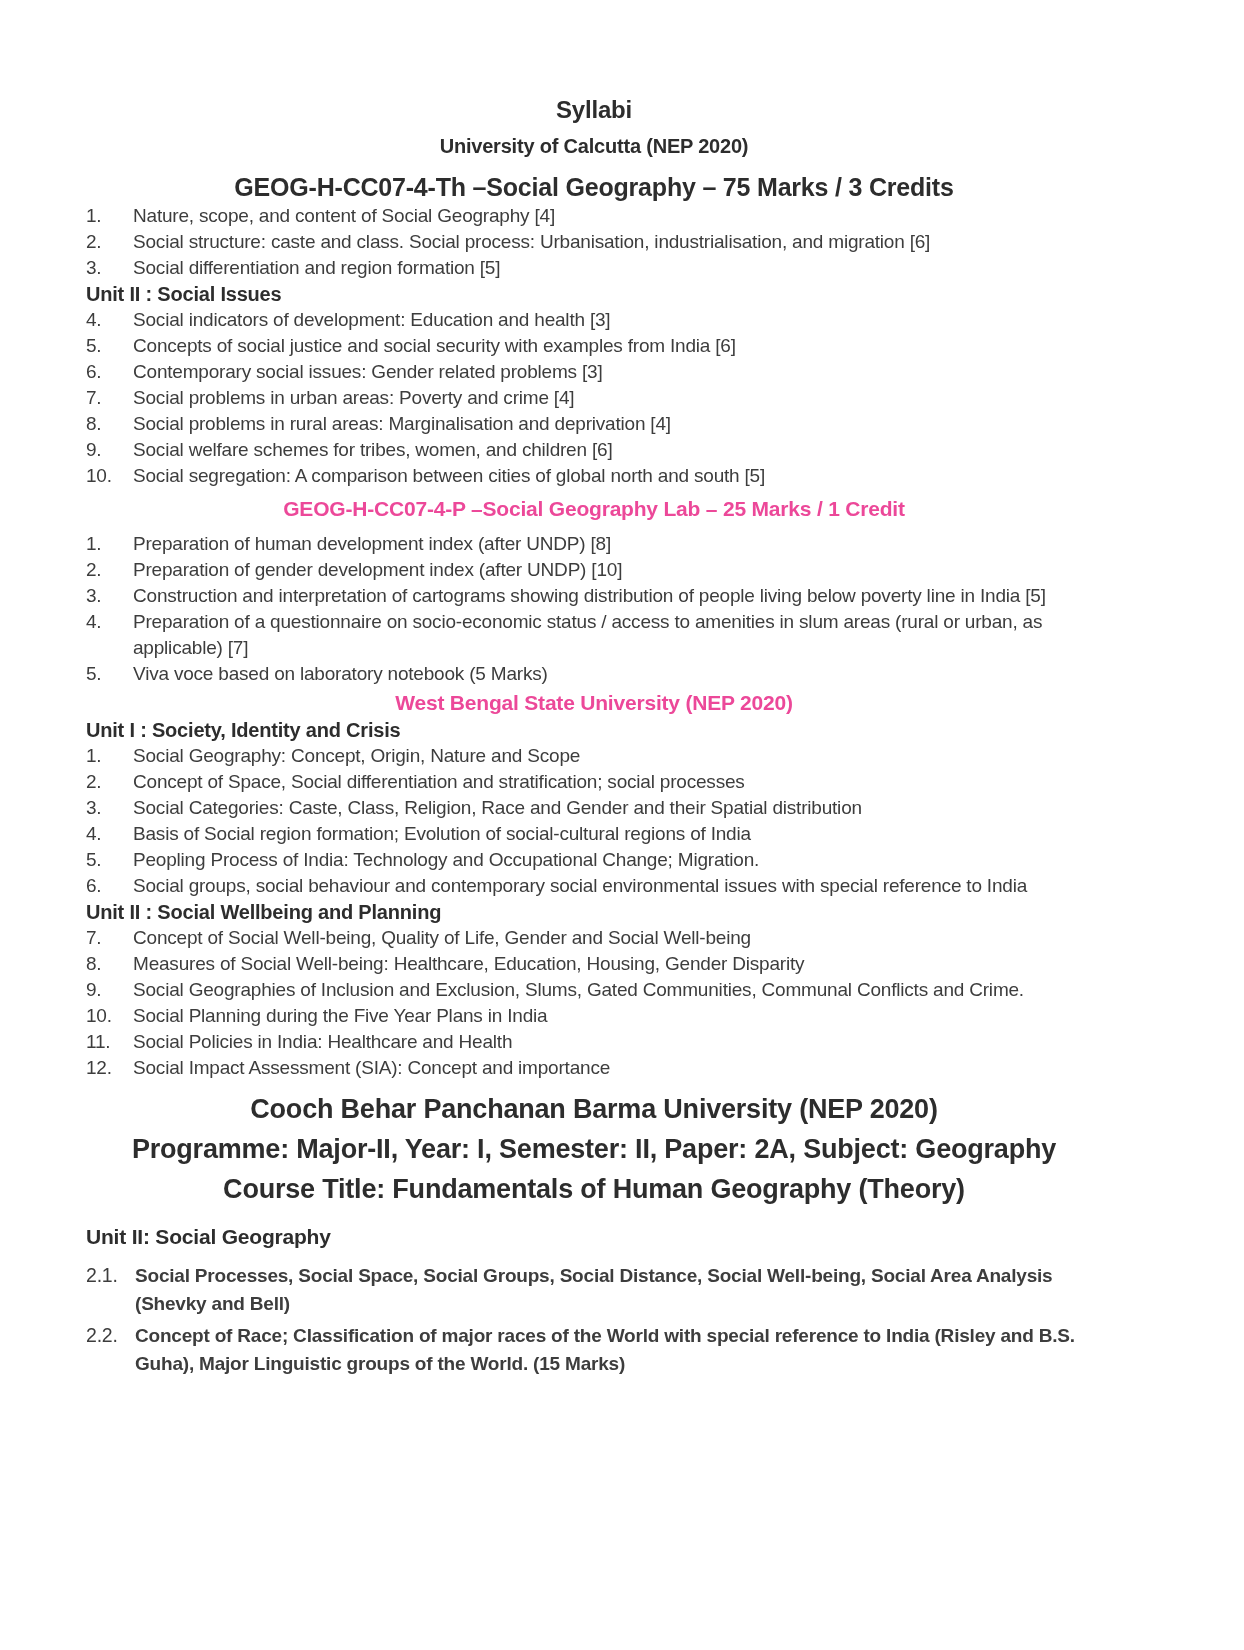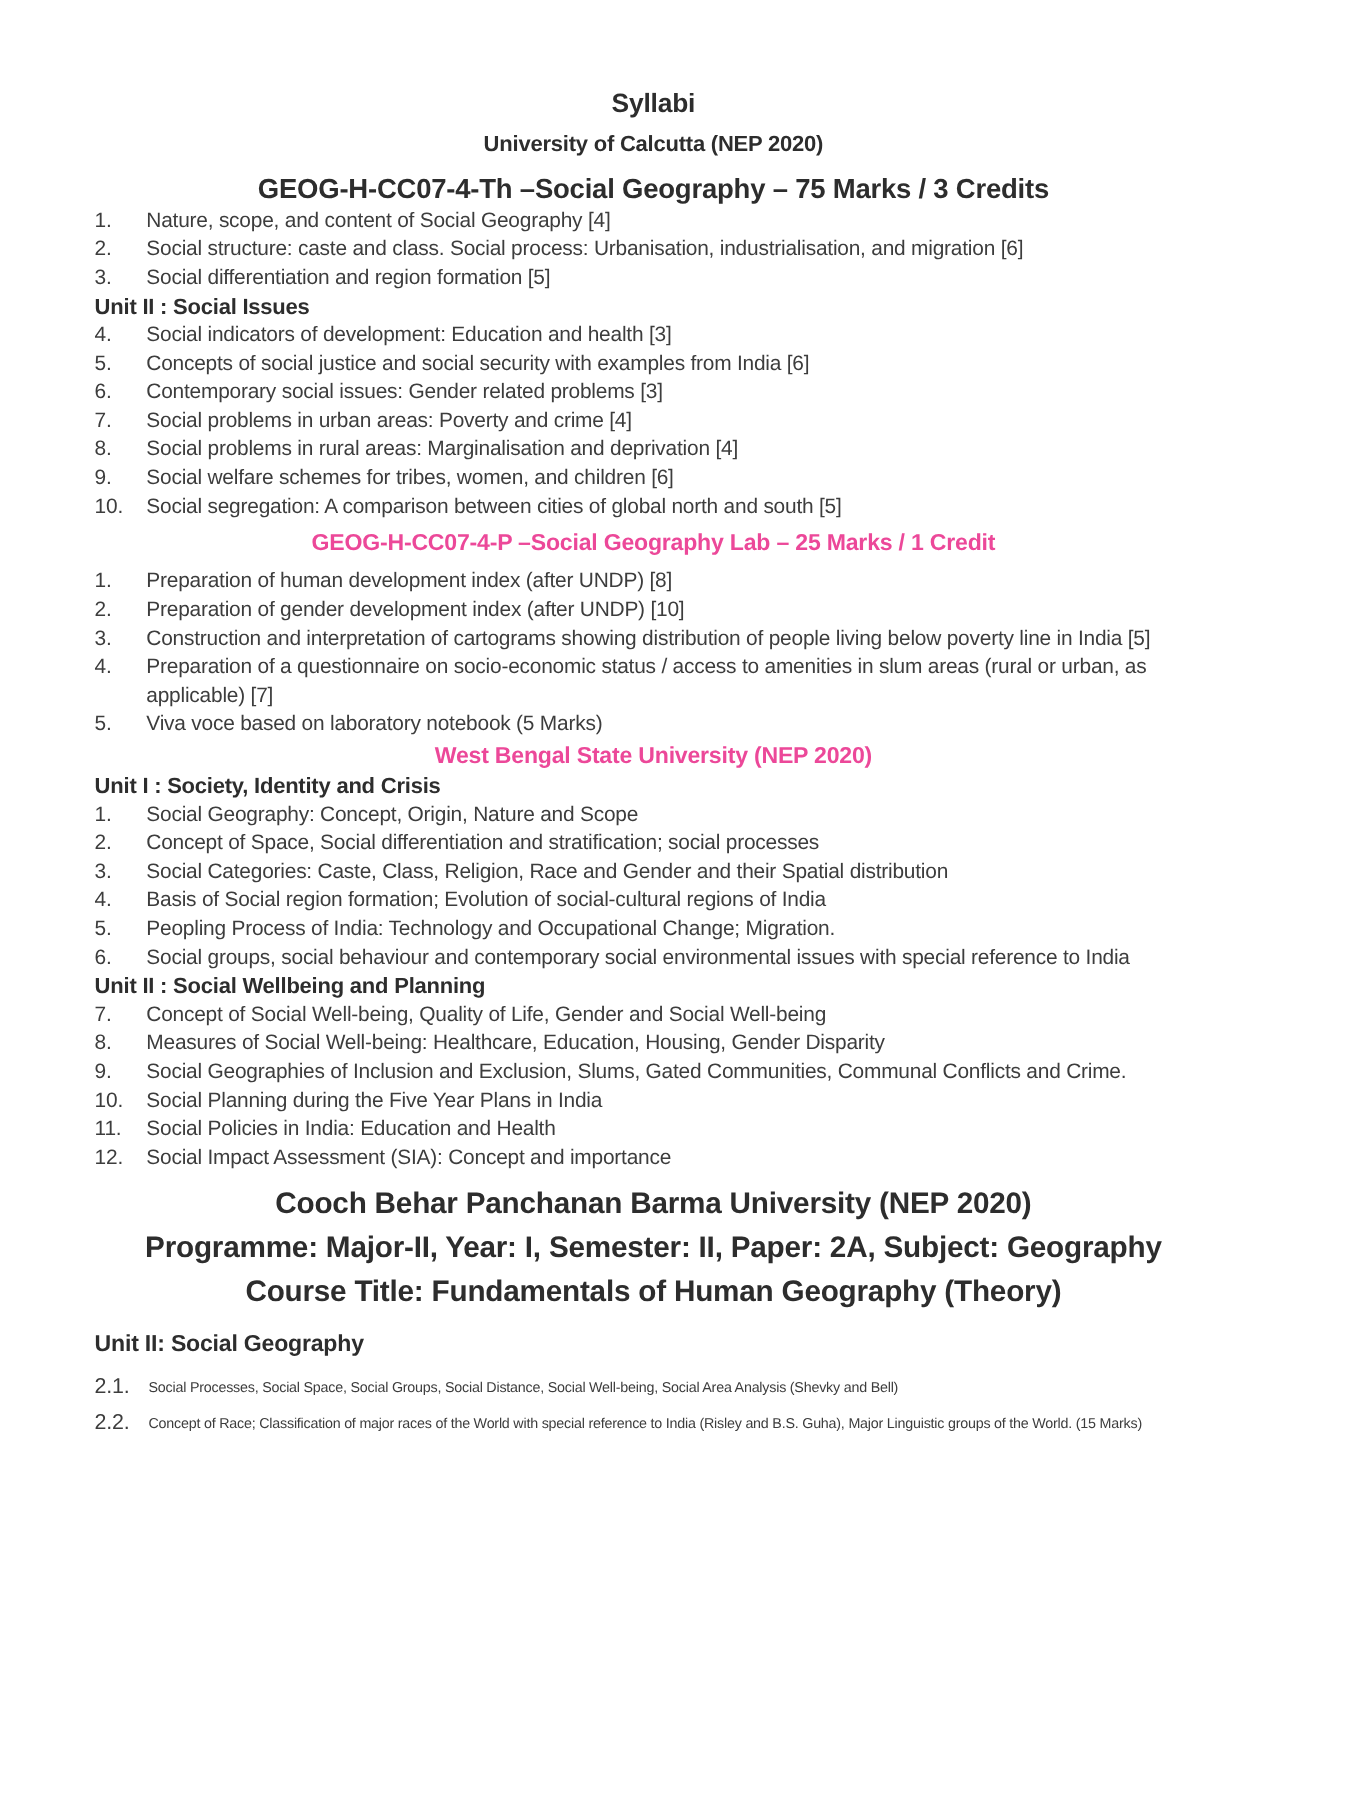--- a/index.html
+++ b/index.html
@@ -13,21 +13,21 @@
     overflow: hidden;
   }
   .content {
     width: 1016px;
     margin-left: 86px;
     padding-top: 80px;
   }
   .center { text-align: center; }
   .doc-title {
     font-size: 24px; font-weight: bold; color: #2d2d2d;
-    line-height: 30px; letter-spacing: -0.2px;
+    line-height: 30px; letter-spacing: -0.2px; margin-top: 15px;
   }
   .uni-heading {
     font-size: 20px; font-weight: bold; color: #2d2d2d;
     line-height: 30px; margin-top: 6px; letter-spacing: -0.2px;
   }
   .course-heading {
     font-size: 25px; font-weight: bold; color: #2d2d2d;
     line-height: 32px; margin-top: 10px; letter-spacing: -0.2px;
   }
   .unit-heading {
@@ -56,21 +56,21 @@
     line-height: 40px; text-align: center; letter-spacing: -0.2px;
   }
   .cb-block { margin-top: 8px; }
   .cb-unit-heading {
     font-size: 21px; font-weight: bold; color: #2d2d2d;
     line-height: 27px; margin-top: 14px; letter-spacing: -0.2px;
   }
   .cb-list { margin-top: 12px; }
   .cb-list .list-row { margin-bottom: 5px; }
   .cb-list .list-row .num { flex: 0 0 49px; font-size: 19.5px; line-height: 27.5px; }
-  .cb-list .list-row .itext { font-size: 13px; line-height: 27.5px; }
+  .cb-list .list-row .itext { font-size: 19px; line-height: 27.5px; font-weight: bold; }
 </style>
 </head>
 <body>
 
 <div class="content">
 
   <div class="doc-title center">Syllabi</div>
   <div class="uni-heading center">University of Calcutta (NEP 2020)</div>
   <div class="course-heading center">GEOG-H-CC07-4-Th –Social Geography – 75 Marks / 3 Credits</div>
 
@@ -216,21 +216,21 @@
         <span class="itext">Social Geographies of Inclusion and Exclusion, Slums, Gated Communities, Communal Conflicts and Crime.</span>
       </div>
 
       <div class="list-row">
         <span class="num">10.</span>
         <span class="itext">Social Planning during the Five Year Plans in India</span>
       </div>
 
       <div class="list-row">
         <span class="num">11.</span>
-        <span class="itext">Social Policies in India: Education and Health</span>
+        <span class="itext">Social Policies in India: Healthcare and Health</span>
       </div>
 
       <div class="list-row">
         <span class="num">12.</span>
         <span class="itext">Social Impact Assessment (SIA): Concept and importance</span>
       </div>
     </div>
 
   <div class="cb-block">
     <div class="big-heading">Cooch Behar Panchanan Barma University (NEP 2020)</div>

